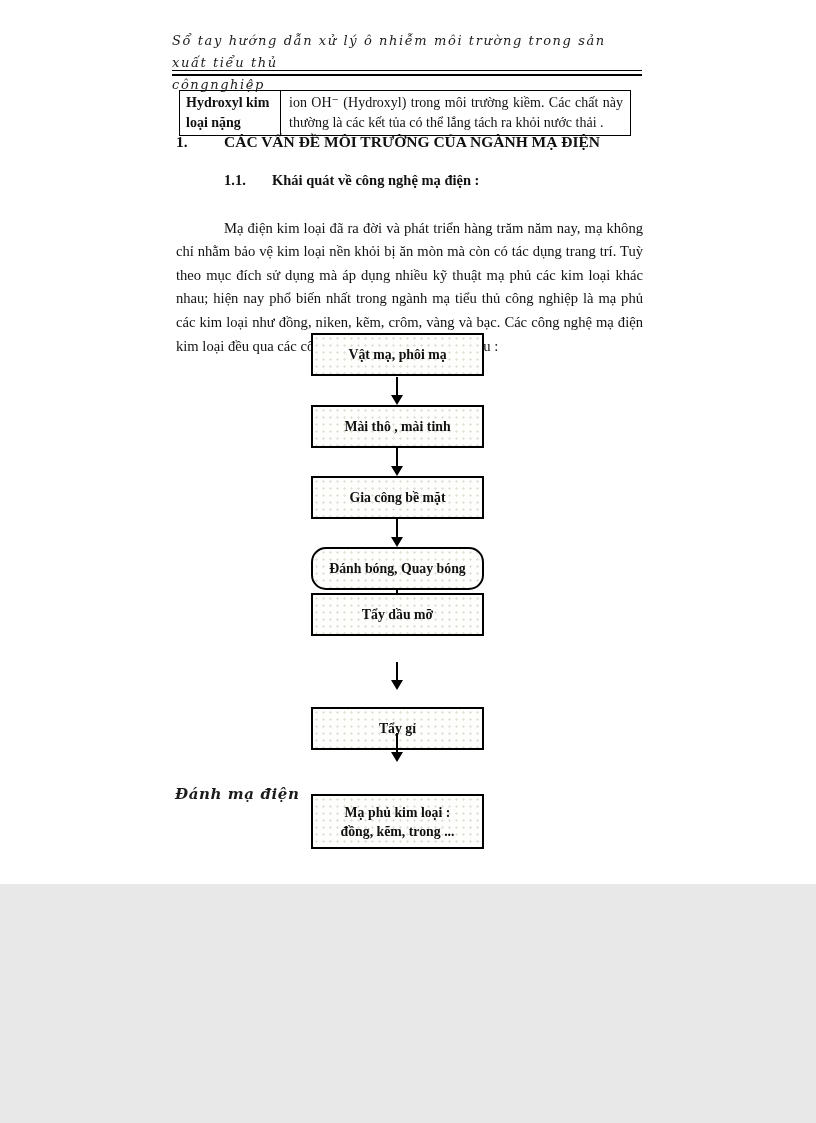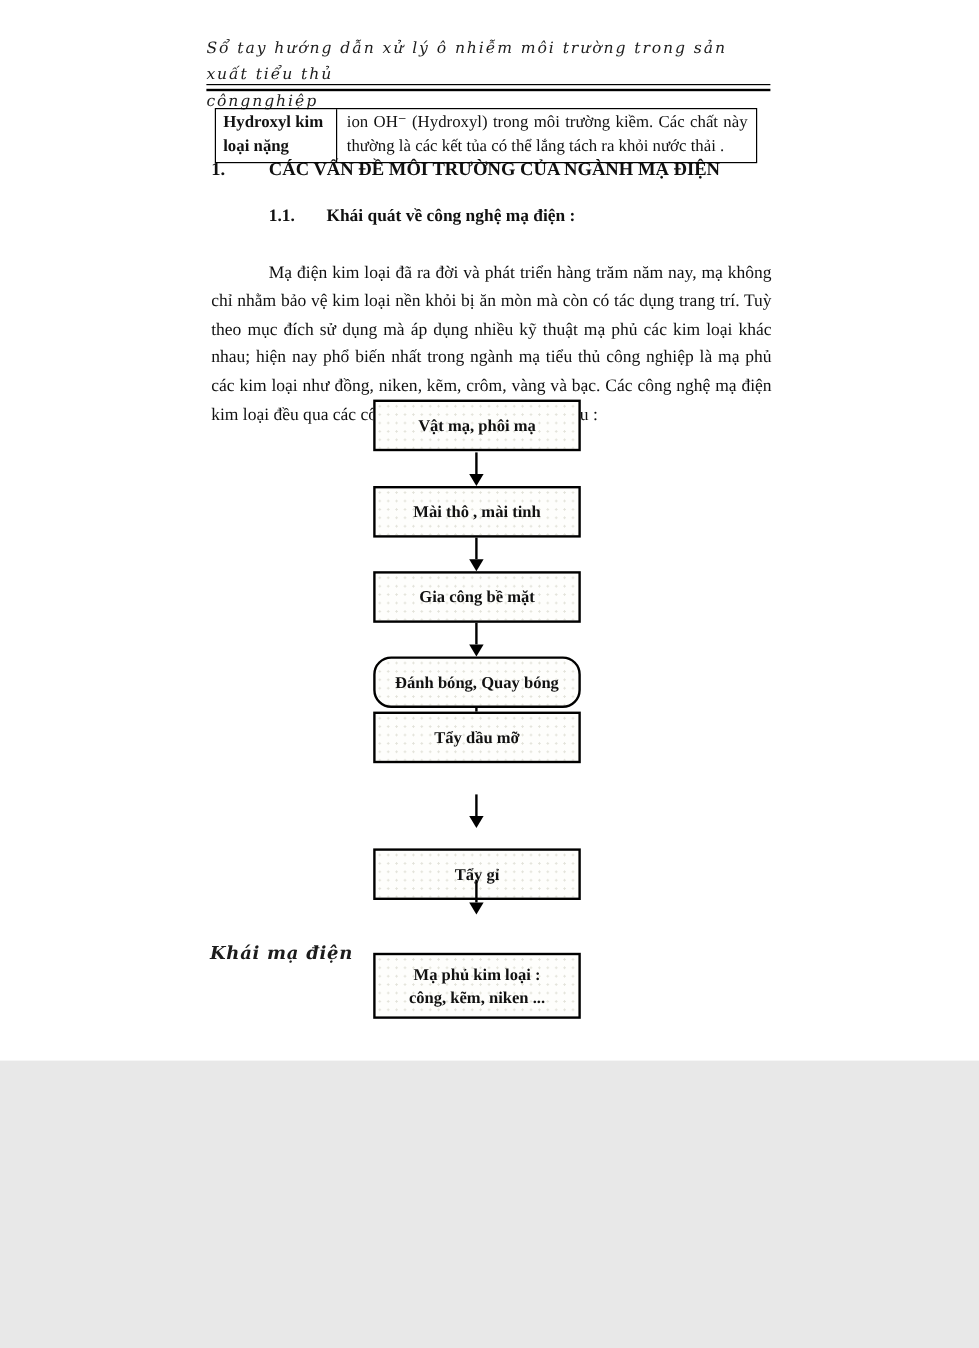--- a/index.html
+++ b/index.html
@@ -164,18 +164,18 @@
     </div>
 
   <div class="flow-box b5">Tẩy gỉ</div>
   <div class="arrow a5">
       <div class="shaft"></div>
       <div class="head"></div>
     </div>
 
   <div class="flow-box b6">
     <div>Mạ phủ kim loại :</div>
-    <div>công, kẽm, niken ...</div>
+    <div>đồng, kẽm, trong ...</div>
   </div>
 
-  <div class="flow-label">Khái mạ điện</div>
+  <div class="flow-label">Đánh mạ điện</div>
 
 </div>
 
 </body></html>

